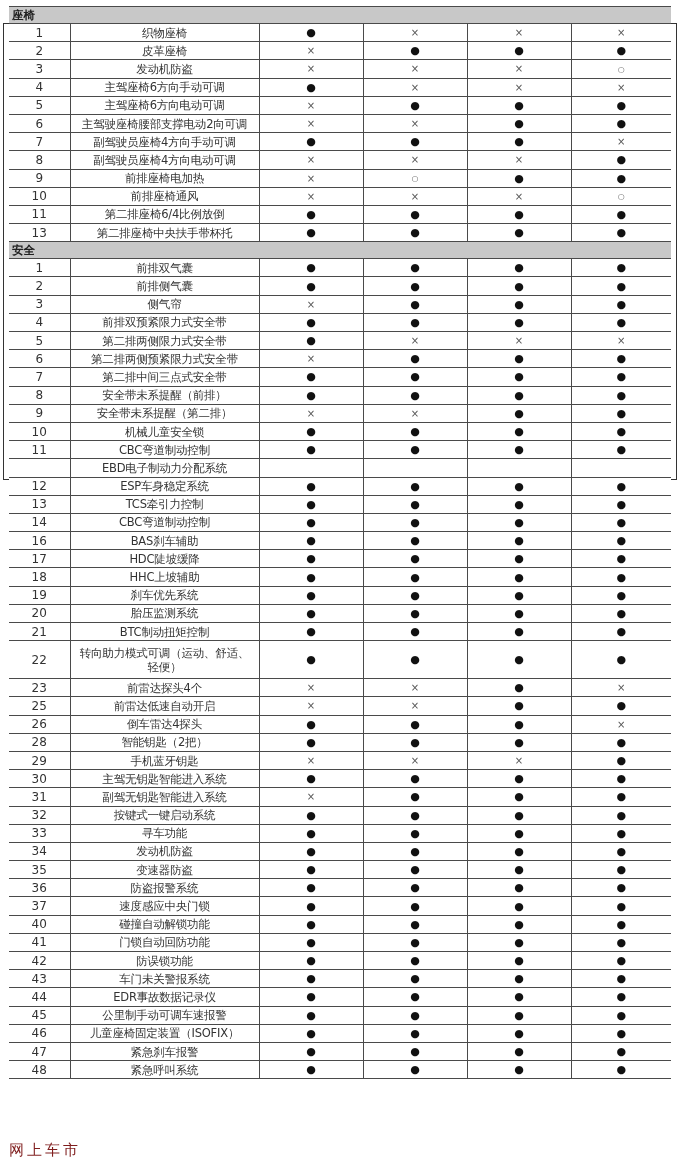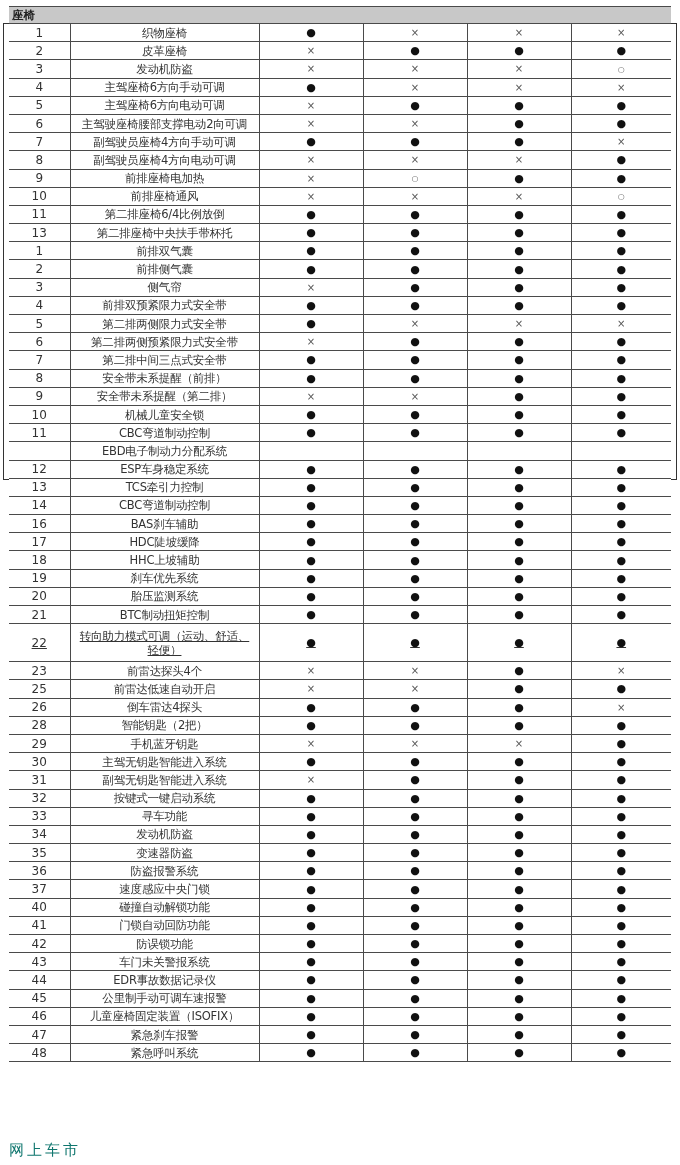--- a/index.html
+++ b/index.html
@@ -25,35 +25,35 @@
     tr.section td {
       background: #c8c8c8;
       text-align: left;
       font-weight: bold;
       font-size: 11.5px;
       padding-left: 3px;
       height: 17px;
       border-left: none;
       color: #222;
     }
-    tr.tall td { height: 38px; text-decoration: underline; }
+    tr.tall td { height: 38px; }
     .sym-dot { font-size: 11px; color: #111; }
     .sym-x { font-size: 10px; color: #555; }
     .sym-o { font-size: 8px; color: #666; }
     .bracket-left {
       position: absolute; left: 3px; top: 23px; width: 6px; height: 457px;
       border-left: 1px solid #333; border-top: 1px solid #333; border-bottom: 1px solid #333;
     }
     .bracket-right {
       position: absolute; left: 671px; top: 23px; width: 6px; height: 457px;
       border-right: 1px solid #333; border-top: 1px solid #333; border-bottom: 1px solid #333;
     }
     .caption {
       position: absolute; left: 9px; top: 1141px;
-      font-size: 15px; letter-spacing: 3px; color: #0f766e;
+      font-size: 15px; letter-spacing: 3px; color: #7f1d1d;
     }
   </style>
 </head>
 <body>
 
 <div class="bracket-left"></div>
 <div class="bracket-right"></div>
 
 <div class="sheet">
   <table class="spec">
@@ -158,20 +158,23 @@
           <td><span class="sym-dot">●</span></td>
         </tr>
         <tr>
           <td class="num">13</td>
           <td class="feat">第二排座椅中央扶手带杯托</td>
           <td><span class="sym-dot">●</span></td>
           <td><span class="sym-dot">●</span></td>
           <td><span class="sym-dot">●</span></td>
           <td><span class="sym-dot">●</span></td>
         </tr>
+        <tr class="section">
+          <td colspan="6">安全</td>
+        </tr>
         <tr>
           <td class="num">1</td>
           <td class="feat">前排双气囊</td>
           <td><span class="sym-dot">●</span></td>
           <td><span class="sym-dot">●</span></td>
           <td><span class="sym-dot">●</span></td>
           <td><span class="sym-dot">●</span></td>
         </tr>
         <tr>
           <td class="num">2</td>

